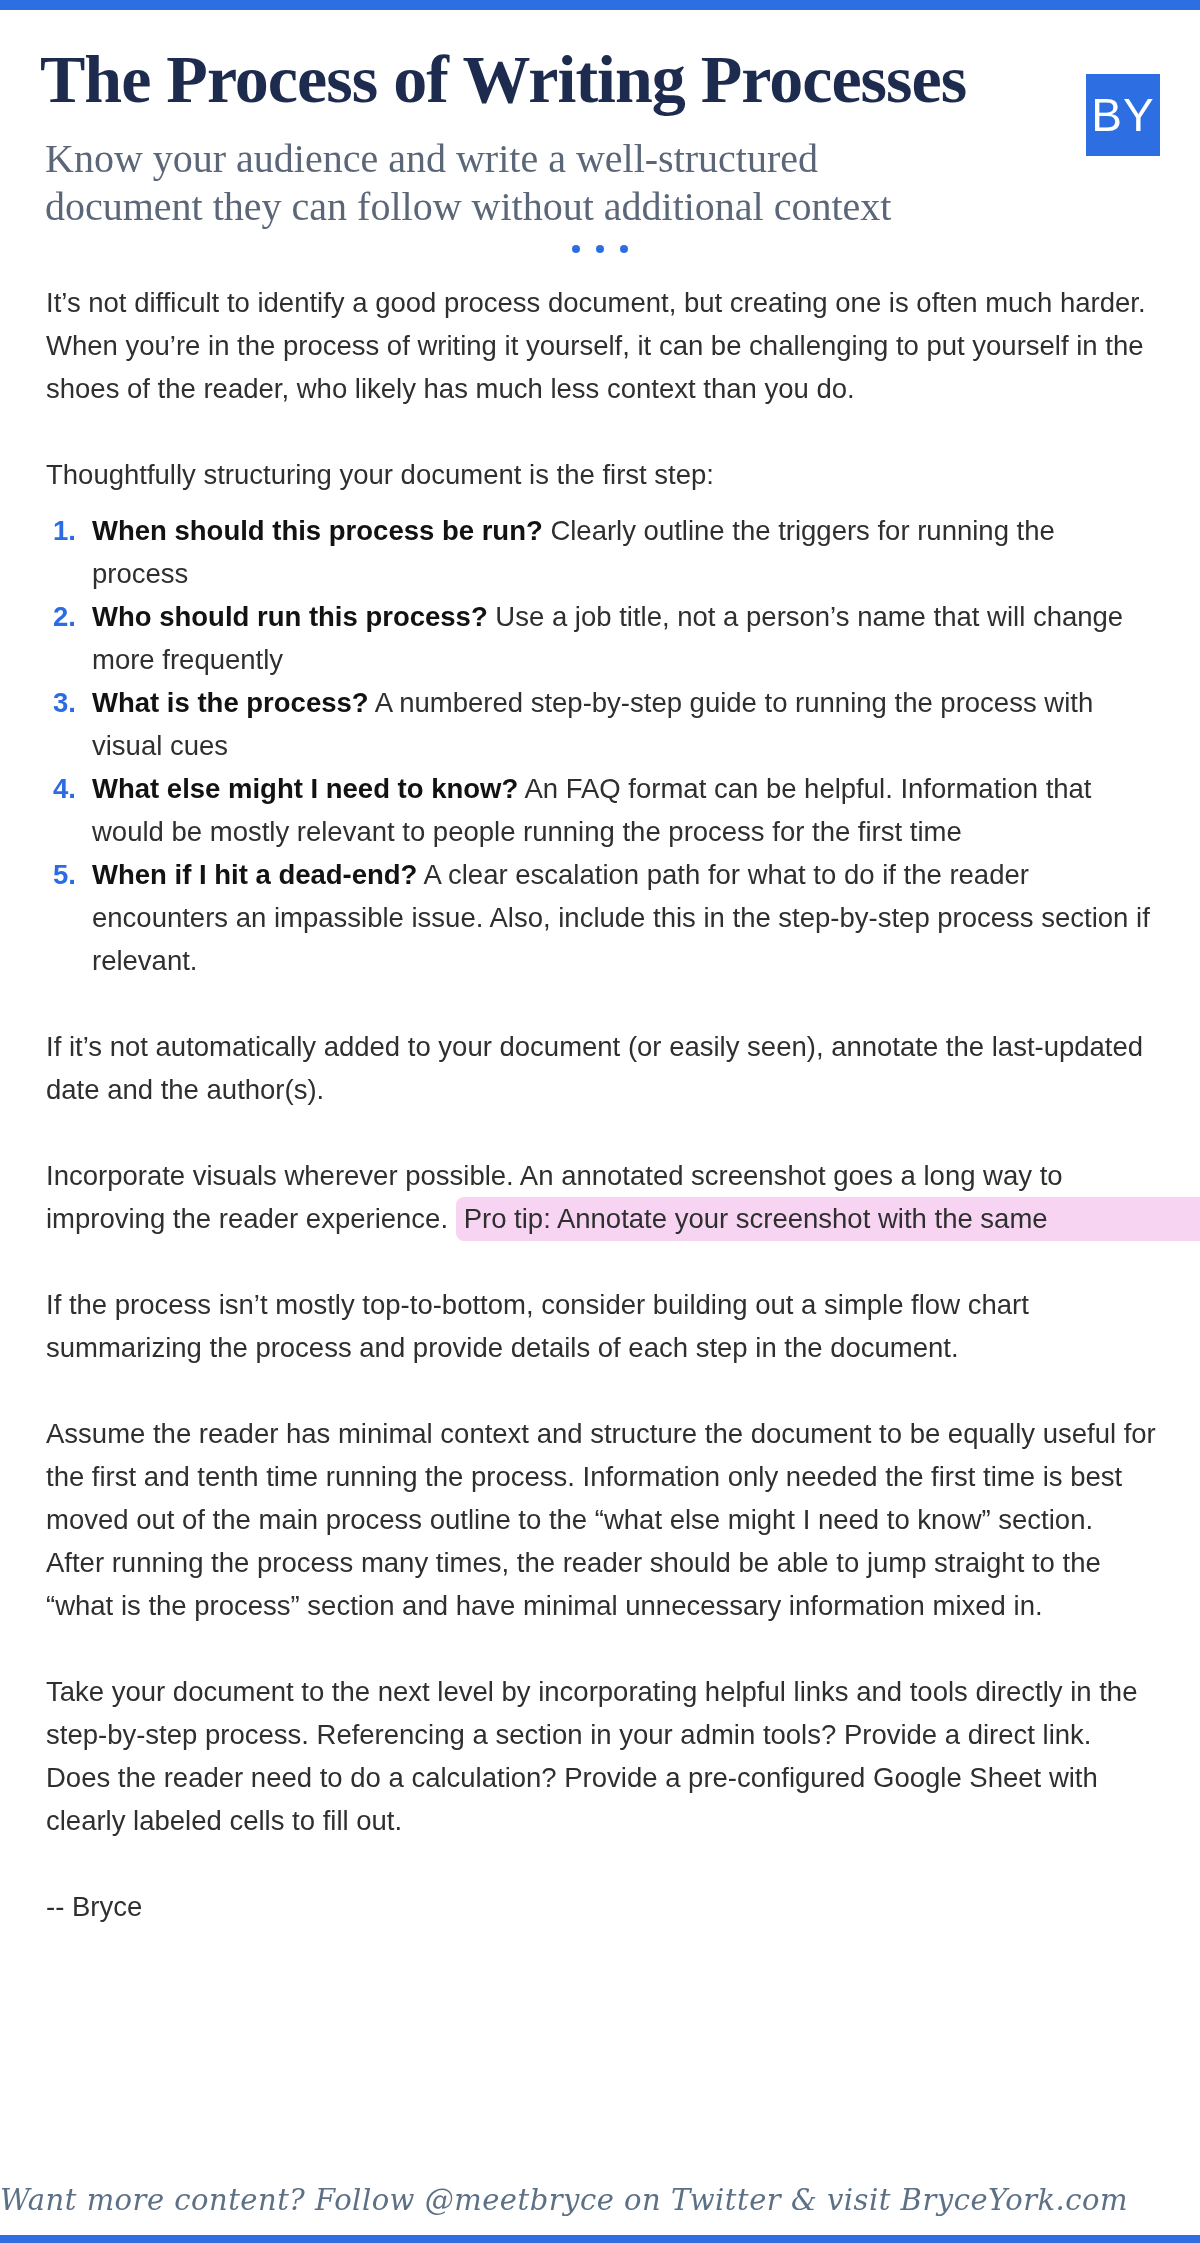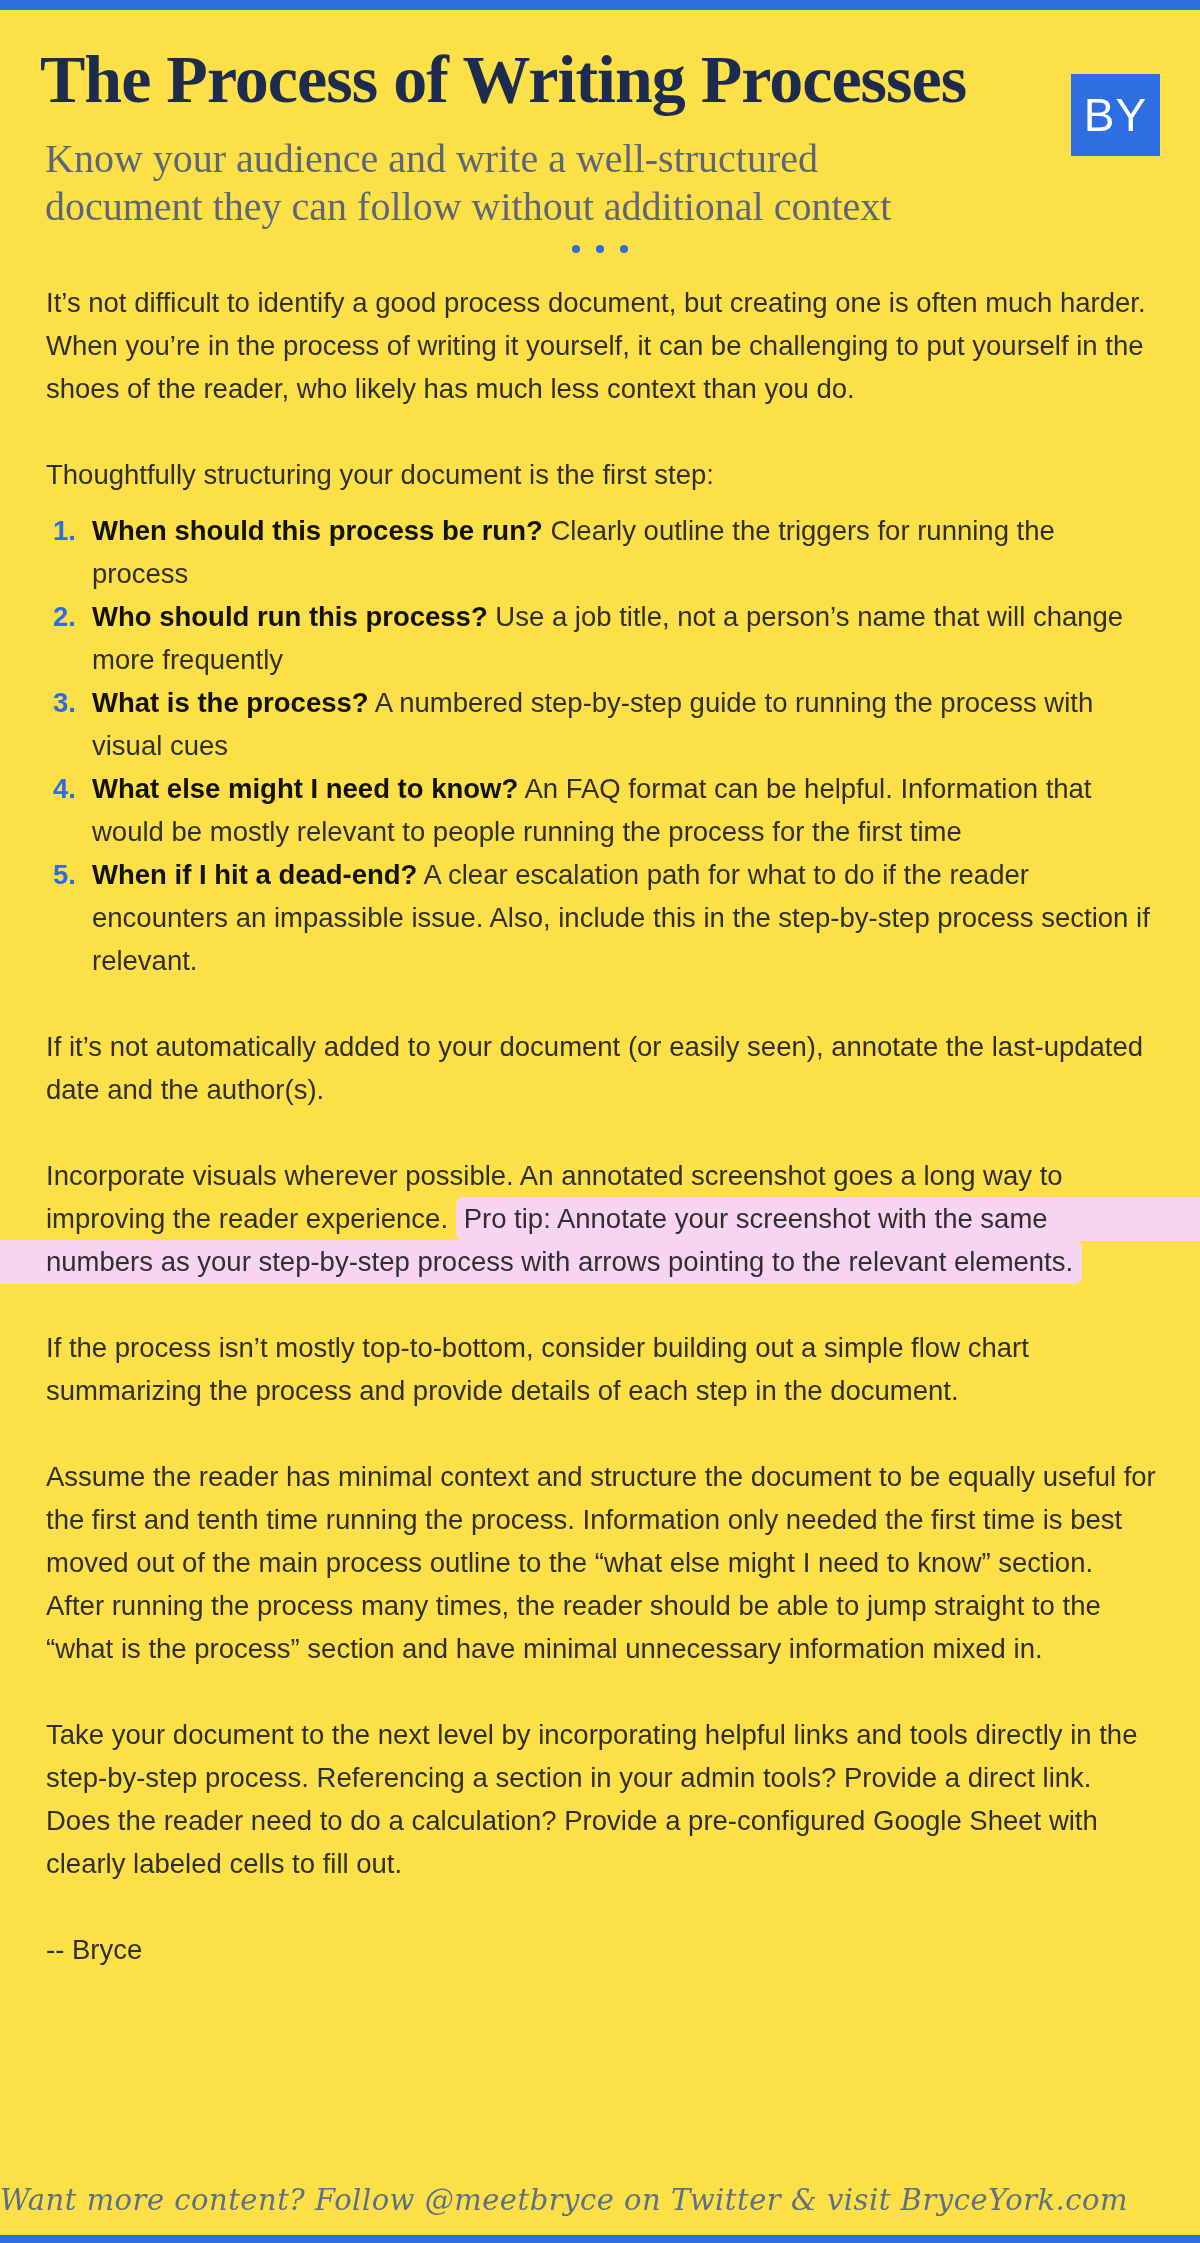--- a/index.html
+++ b/index.html
@@ -2,21 +2,21 @@
 <html><head>
 <meta charset="utf-8">
 <style>
   html, body { margin: 0; padding: 0; }
   body { background: #e8e6e3; }
   .page {
     position: relative;
     width: 1200px;
     height: 2243px;
     margin: 0 auto;
-    background: #fde047;
+    background: #ffffff;
     overflow: hidden;
     font-family: "Liberation Sans", sans-serif;
   }
   .top-bar {
     height: 10px;
     background: #2d6fe3;
   }
   header { position: relative; padding: 0 40px; }
   .title {
     margin: 34px 0 0;
@@ -24,21 +24,21 @@
     font-weight: 600;
     font-size: 68px;
     line-height: 1.04;
     letter-spacing: -1px;
     color: #1d2b4e;
   }
   .logo {
     position: absolute;
     top: 30px;
     right: 40px;
-    width: 89px;
+    width: 74px;
     height: 82px;
     background: #2d6fe3;
     color: #ffffff;
     display: flex;
     align-items: center;
     justify-content: center;
     font-size: 46px;
     font-weight: 500;
     letter-spacing: 1px;
   }
@@ -155,21 +155,20 @@
         <li><span class="li-num">1.</span><span class="li-lead">When should this process be run?</span> <span>Clearly outline the triggers for running the process</span></li>
         <li><span class="li-num">2.</span><span class="li-lead">Who should run this process?</span> <span>Use a job title, not a person’s name that will change more frequently</span></li>
         <li><span class="li-num">3.</span><span class="li-lead">What is the process?</span> <span>A numbered step-by-step guide to running the process with visual cues</span></li>
         <li><span class="li-num">4.</span><span class="li-lead">What else might I need to know?</span> <span>An FAQ format can be helpful. Information that would be mostly relevant to people running the process for the first time</span></li>
         <li><span class="li-num">5.</span><span class="li-lead">When if I hit a dead-end?</span> <span>A clear escalation path for what to do if the reader encounters an impassible issue. Also, include this in the step-by-step process section if relevant.</span></li>
       </ol>
       <p><span>If it’s not automatically added to your document (or easily seen), annotate the last-updated date and the author(s).</span></p>
       <div class="plines">
         <div class="pline"><span>Incorporate visuals wherever possible. An annotated screenshot goes a long way to</span></div>
         <div class="pline"><span>improving the reader experience. </span><mark class="mark-start">Pro tip: Annotate your screenshot with the same</mark></div>
-        <div class="pline"><mark class="mark-end">numbers as your step-by-step process with arrows pointing to the relevant elements.</mark></div>
       </div>
       <p><span>If the process isn’t mostly top-to-bottom, consider building out a simple flow chart summarizing the process and provide details of each step in the document.</span></p>
       <p><span>Assume the reader has minimal context and structure the document to be equally useful for the first and tenth time running the process. Information only needed the first time is best moved out of the main process outline to the “what else might I need to know” section. After running the process many times, the reader should be able to jump straight to the “what is the process” section and have minimal unnecessary information mixed in.</span></p>
       <p><span>Take your document to the next level by incorporating helpful links and tools directly in the step-by-step process. Referencing a section in your admin tools? Provide a direct link. Does the reader need to do a calculation? Provide a pre-configured Google Sheet with clearly labeled cells to fill out.</span></p>
       <p><span>-- Bryce</span></p>
     </main>
 
   <div class="footer-note">Want more content? Follow @meetbryce on Twitter &amp; visit BryceYork.com</div>
 
   <div class="bottom-bar"></div>

